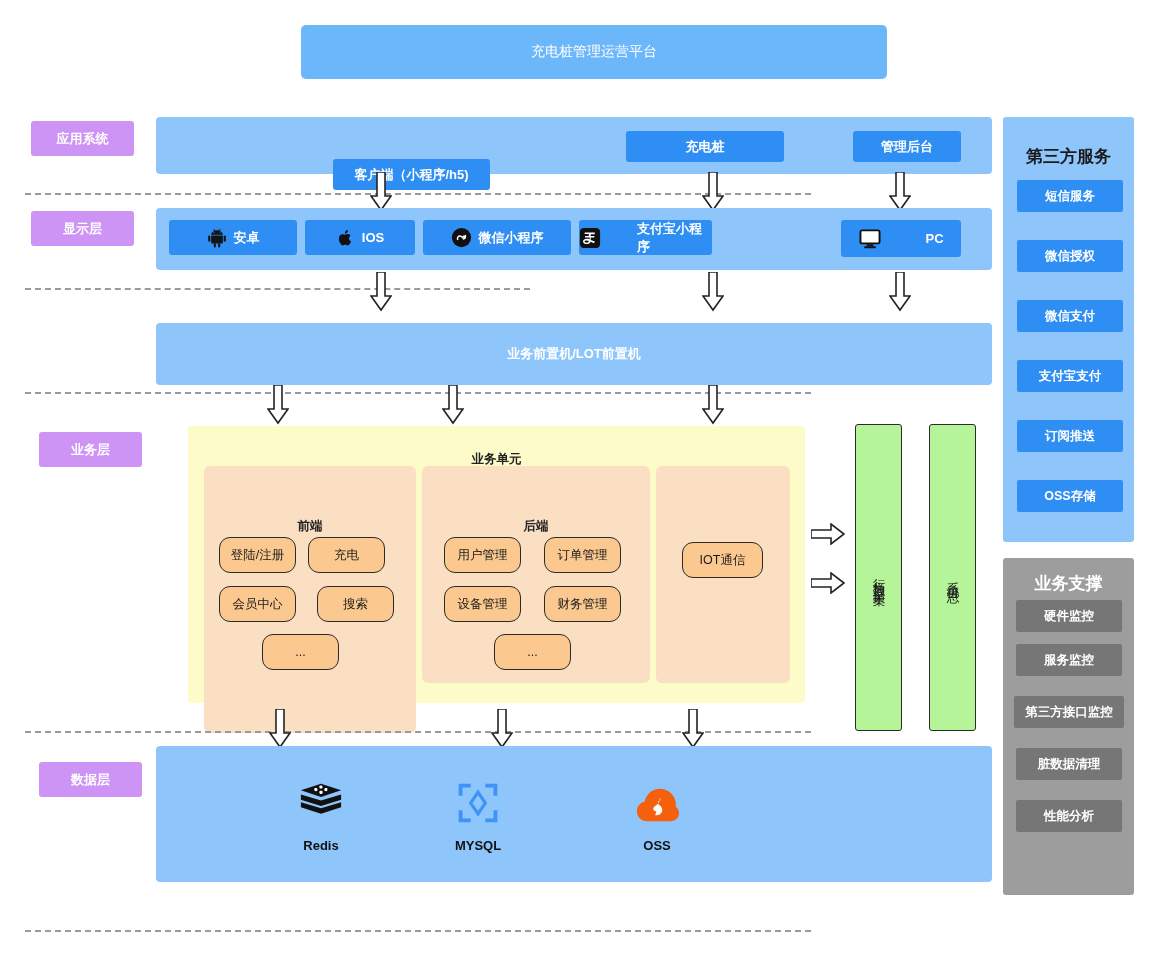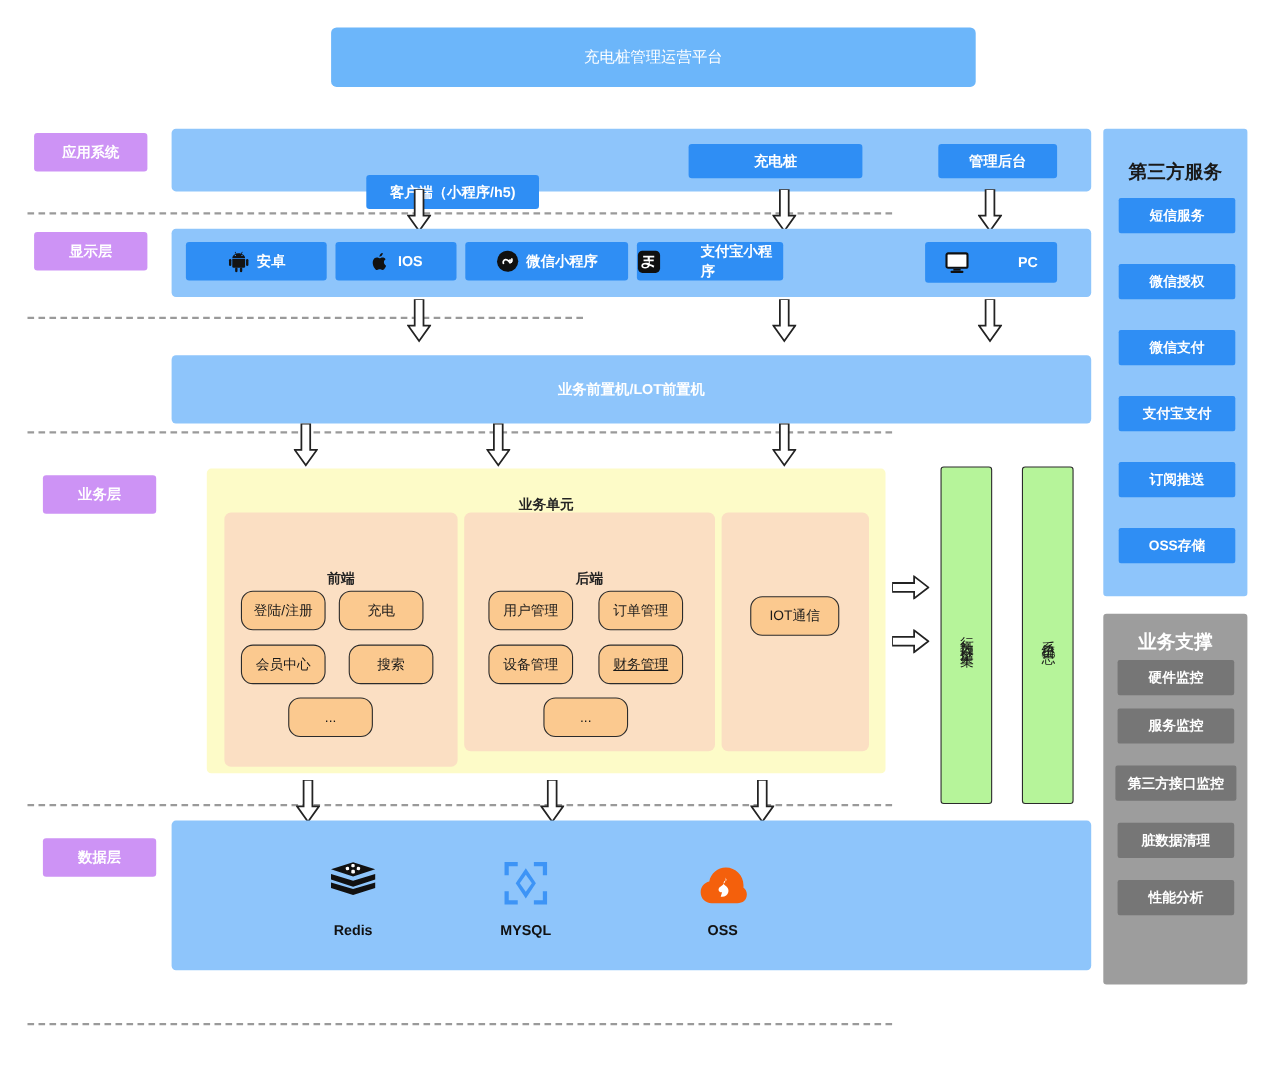--- a/index.html
+++ b/index.html
@@ -210,35 +210,35 @@
 </div>
 <div class="abs arw" style="left:702px;top:385px;">
   <svg viewBox="0 0 22 40" width="22" height="40">
       <path d="M7 0 L15 0 L15 24 L21 24 L11 38 L1 24 L7 24 Z" fill="#ffffff" stroke="#232323" stroke-width="1.6"></path>
     </svg>
 </div>
 
 <div class="abs biz-outer" style="left:188px;top:426px;width:617px;height:277px;">
   <div class="biz-unit-title" style="top:25px;">业务单元</div>
 
-  <div class="abs biz-col" style="left:16px;top:40px;width:212px;height:231px;">
+  <div class="abs biz-col" style="left:16px;top:40px;width:212px;height:267px;">
     <div class="biz-col-title" style="top:52px;">前端</div>
     <div class="abs ctr pill" style="left:15px;top:71px;width:77px;height:36px;">登陆/注册</div>
     <div class="abs ctr pill" style="left:104px;top:71px;width:77px;height:36px;">充电</div>
     <div class="abs ctr pill" style="left:15px;top:120px;width:77px;height:36px;">会员中心</div>
     <div class="abs ctr pill" style="left:113px;top:120px;width:77px;height:36px;">搜索</div>
     <div class="abs ctr pill" style="left:58px;top:168px;width:77px;height:36px;">...</div>
   </div>
 
   <div class="abs biz-col" style="left:234px;top:40px;width:228px;height:217px;">
     <div class="biz-col-title" style="top:52px;">后端</div>
     <div class="abs ctr pill" style="left:22px;top:71px;width:77px;height:36px;">用户管理</div>
     <div class="abs ctr pill" style="left:122px;top:71px;width:77px;height:36px;">订单管理</div>
     <div class="abs ctr pill" style="left:22px;top:120px;width:77px;height:36px;">设备管理</div>
-    <div class="abs ctr pill" style="left:122px;top:120px;width:77px;height:36px;text-decoration:underline;">财务管理</div>
+    <div class="abs ctr pill" style="left:122px;top:120px;width:77px;height:36px;">财务管理</div>
     <div class="abs ctr pill" style="left:72px;top:168px;width:77px;height:36px;">...</div>
   </div>
 
   <div class="abs biz-col" style="left:468px;top:40px;width:134px;height:217px;">
     <div class="abs ctr pill" style="left:26px;top:76px;width:81px;height:36px;">IOT通信</div>
   </div>
 </div>
 
 <div class="abs arw-r" style="left:811px;top:523px;">
   <svg viewBox="0 0 34 22" width="34" height="22">

